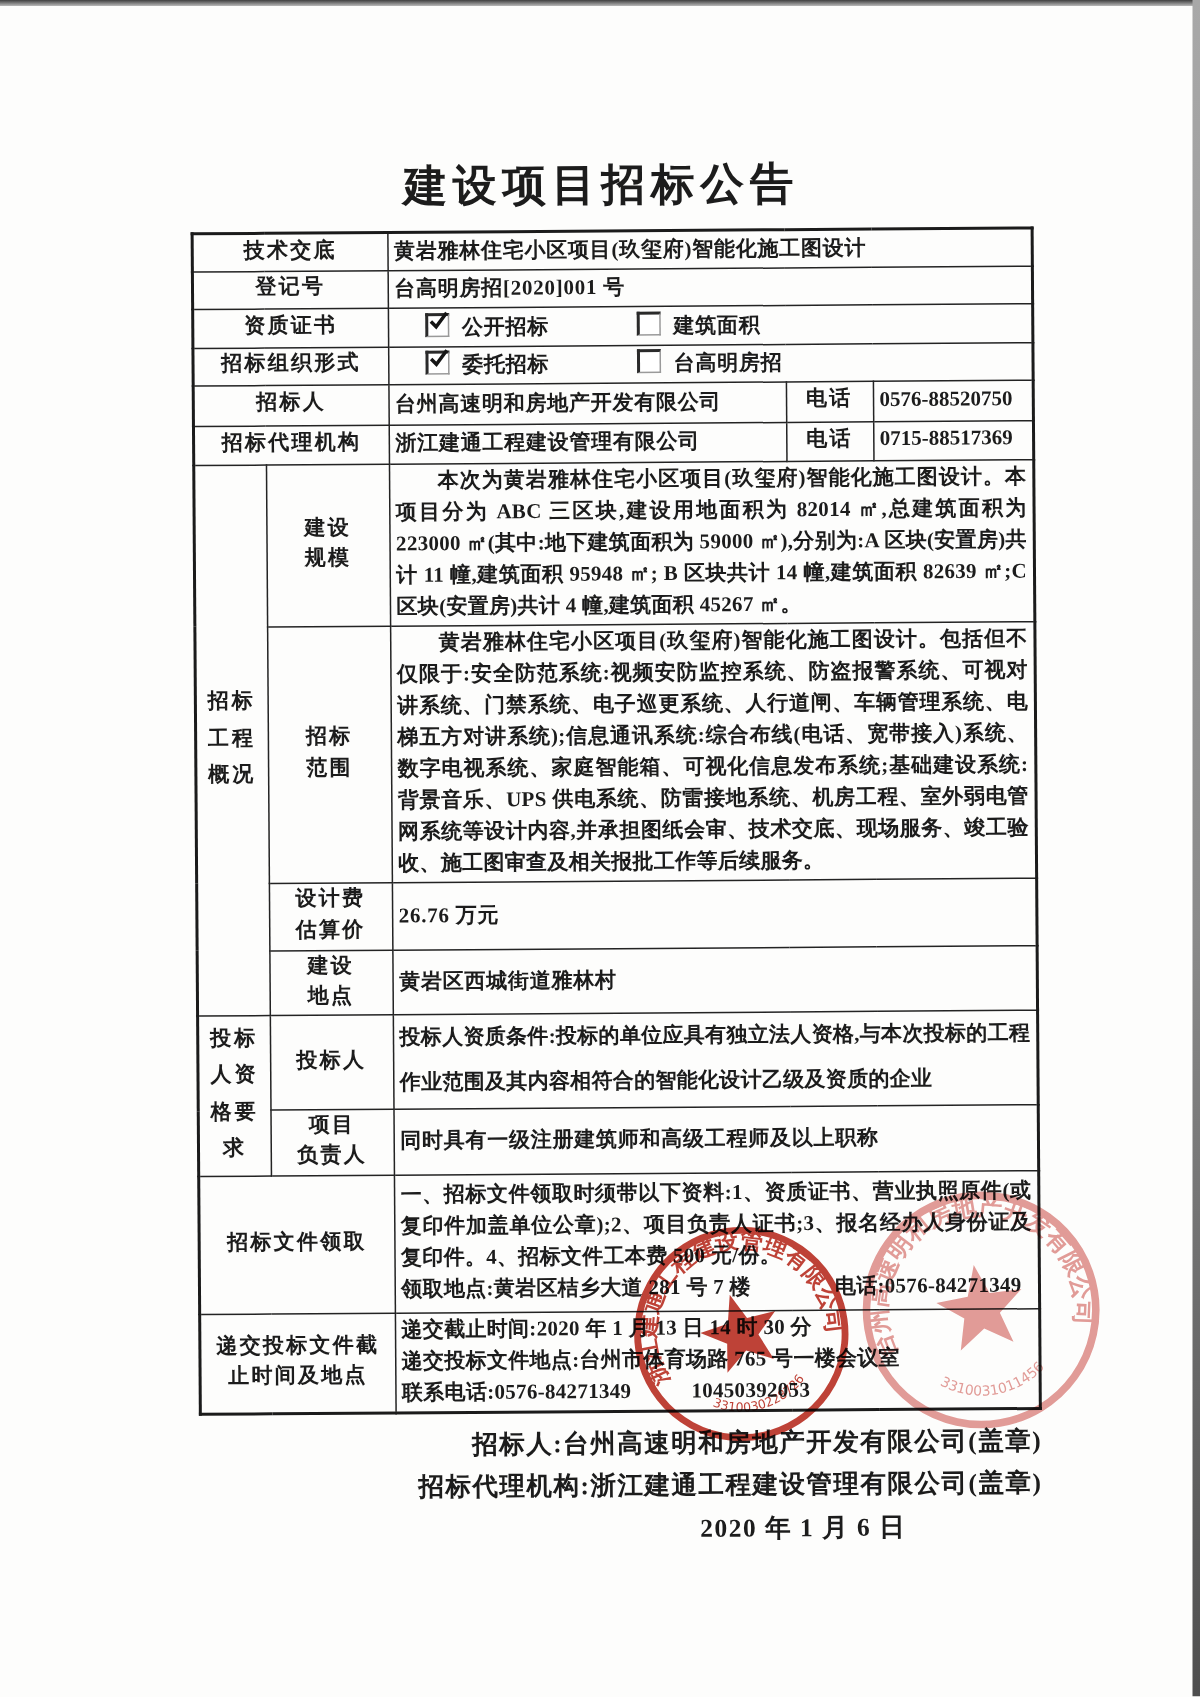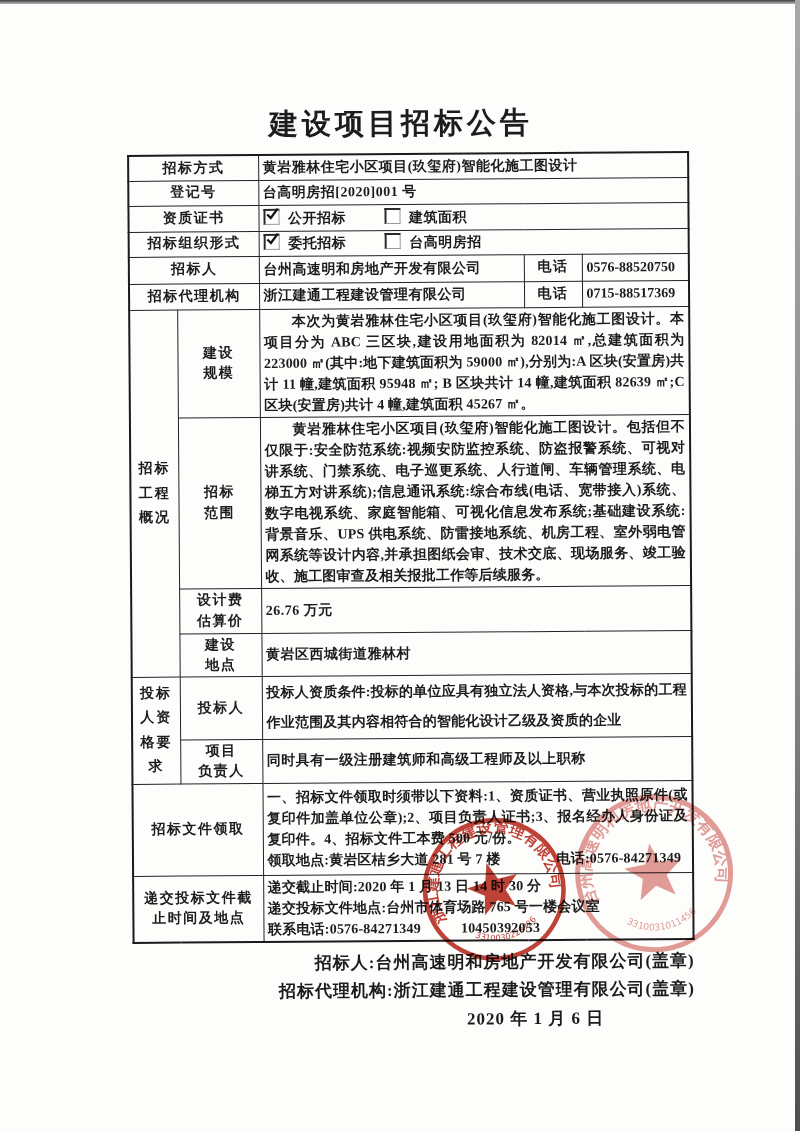--- a/index.html
+++ b/index.html
@@ -51,21 +51,21 @@
   .r-bidder td.long{line-height:30px;}
 
   
   .cb{display:inline-block;width:13px;height:13px;position:relative;
     vertical-align:-2px;margin-right:9px;
     border-top:2px solid #2a2a2a;border-left:2px solid #2a2a2a;
     border-right:1px solid #9a9a9a;border-bottom:1px solid #9a9a9a;
     background:#fff;}
   .cb svg{position:absolute;left:0px;top:-4px;display:none;}
   .cb.checked svg{display:block;}
-  .opt{margin-right:34px;white-space:nowrap;}
+  .opt{margin-right:34px;white-space:nowrap;margin-left:20px;}
   .gap-wide{display:inline-block;width:56px;}
   .gap-med{display:inline-block;width:40px;}
   .line-flex{display:block;}
 
   
   .footer{
     width:688px;margin-top:7px;
     display:flex;flex-direction:column;align-items:flex-end;
     font-size:17px;font-weight:bold;letter-spacing:1px;line-height:28.5px;
   }
@@ -90,21 +90,21 @@
     <colgroup>
         <col style="width:48px">
         <col style="width:82px">
         <col style="width:265px">
         <col style="width:58px">
         <col style="width:107px">
       </colgroup>
 
     <tbody>
         <tr class="r1">
-      <td class="lbl" colspan="2">招标方式</td>
+      <td class="lbl" colspan="2">技术交底</td>
       <td class="val" colspan="3">黄岩雅林住宅小区项目(玖玺府)智能化施工图设计</td>
     </tr>
     <tr class="r2">
       <td class="lbl" colspan="2">登记号</td>
       <td class="val" colspan="3">台高明房招[2020]001 号</td>
     </tr>
     <tr class="r3">
       <td class="lbl" colspan="2">资质证书</td>
       <td class="val" colspan="3">
         <span class="opt"><span class="cb checked"><svg width="14" height="14" viewBox="0 0 12 12">

